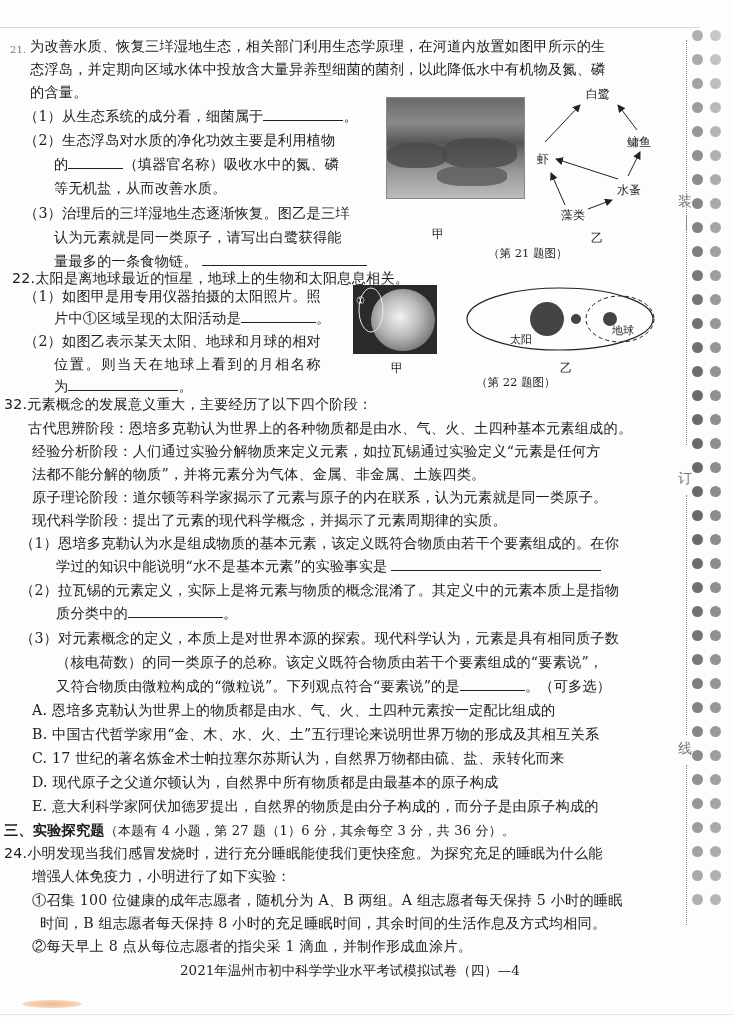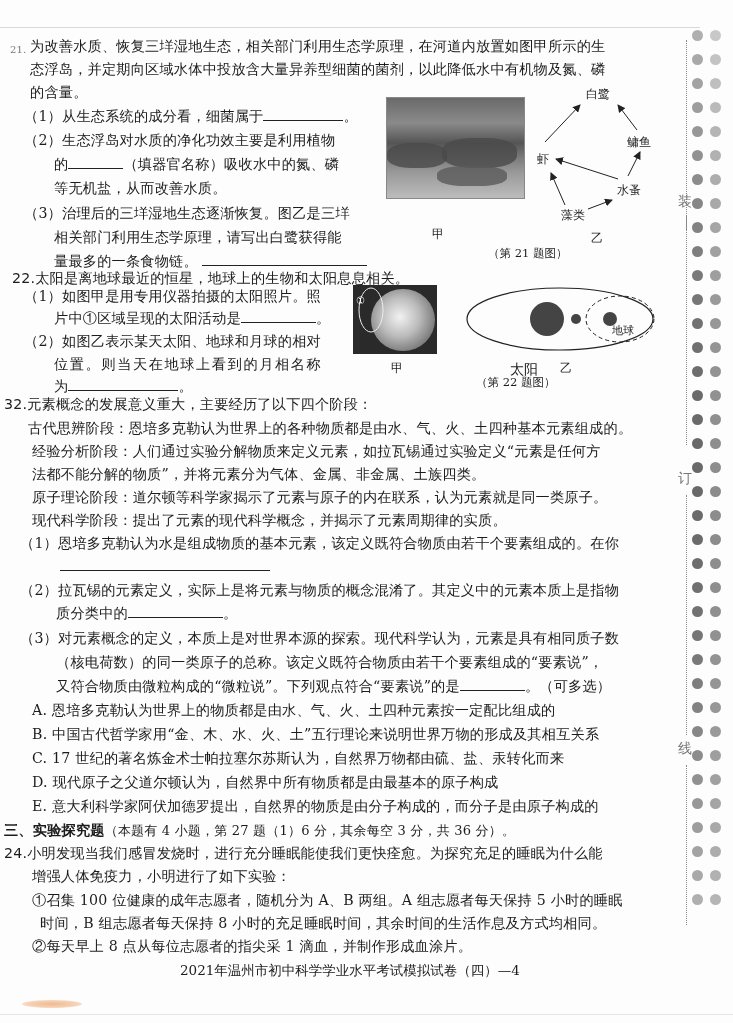--- a/index.html
+++ b/index.html
@@ -49,21 +49,21 @@
   <div class="line" style="left:24px;top:130px;">
     <span>（2）</span><span>生态浮岛对水质的净化功效主要是利用植物</span>
   </div>
   <div class="line" style="left:54px;top:154px;">
     <span>的</span><span class="blank" style="width:55px"></span><span>（填器官名称）吸收水中的氮、磷</span>
   </div>
   <div class="line" style="left:54px;top:178px;">等无机盐，从而改善水质。</div>
   <div class="line" style="left:24px;top:203px;">
     <span>（3）</span><span>治理后的三垟湿地生态逐渐恢复。图乙是三垟</span>
   </div>
-  <div class="line" style="left:54px;top:227px;">相关部门利用生态学原理，请写出白鹭获得能</div>
+  <div class="line" style="left:54px;top:227px;">认为元素就是同一类原子，请写出白鹭获得能</div>
   <div class="line" style="left:54px;top:251px;">
     <span>量最多的一条食物链。</span><span class="blank" style="width:165px;margin-left:4px"></span>
   </div>
 
   <div class="photo" style="left:386px;top:97px;width:137px;height:100px;">
     <div class="float" style="left:0;top:45px;width:60px;height:25px;"></div>
     <div class="float" style="left:55px;top:40px;width:75px;height:30px;"></div>
     <div class="float" style="left:50px;top:68px;width:70px;height:20px;background:#5a5a5a;"></div>
   </div>
   <div class="fig-label" style="left:432px;top:226px;">甲</div>
@@ -117,41 +117,41 @@
   </div>
   <div class="fig-label" style="left:391px;top:360px;">甲</div>
 
   <svg style="position:absolute;left:460px;top:282px;" width="200" height="80">
     <ellipse cx="100" cy="37" rx="93" ry="31" fill="none" stroke="#222" stroke-width="1.2"></ellipse>
     <ellipse cx="160" cy="37" rx="34" ry="23" fill="none" stroke="#222" stroke-width="1" stroke-dasharray="4,3"></ellipse>
     <circle cx="87" cy="37" r="17" fill="#444"></circle>
     <circle cx="116" cy="37" r="5" fill="#444"></circle>
     <circle cx="150" cy="37" r="7" fill="#444"></circle>
   </svg>
-  <div class="node" style="left:510px;top:332px;font-size:14px;margin-top:29px;">太阳</div>
+  <div class="node" style="left:510px;top:332px;font-size:11px;">太阳</div>
   <div class="node" style="left:612px;top:323px;font-size:11px;">地球</div>
   <div class="fig-label" style="left:560px;top:360px;">乙</div>
   <div class="caption" style="left:476px;top:375px;">（第 22 题图）</div>
 </div>
 
 <div>
   <div class="line" style="left:4px;top:394px;">
     <span class="qnum">32.</span><span>元素概念的发展意义重大，主要经历了以下四个阶段：</span>
   </div>
   <div class="line" style="left:28px;top:418px;">古代思辨阶段：恩培多克勒认为世界上的各种物质都是由水、气、火、土四种基本元素组成的。</div>
   <div class="line" style="left:32px;top:441px;">经验分析阶段：人们通过实验分解物质来定义元素，如拉瓦锡通过实验定义“元素是任何方</div>
   <div class="line" style="left:32px;top:464px;">法都不能分解的物质”，并将元素分为气体、金属、非金属、土族四类。</div>
   <div class="line" style="left:32px;top:487px;">原子理论阶段：道尔顿等科学家揭示了元素与原子的内在联系，认为元素就是同一类原子。</div>
   <div class="line" style="left:32px;top:510px;">现代科学阶段：提出了元素的现代科学概念，并揭示了元素周期律的实质。</div>
 
   <div class="line" style="left:20px;top:533px;">
     <span>（1）</span><span>恩培多克勒认为水是组成物质的基本元素，该定义既符合物质由若干个要素组成的。在你</span>
   </div>
   <div class="line" style="left:56px;top:556px;">
-    <span class="blank" style="width:210px;margin-left:4px"></span>
+    <span>学过的知识中能说明“水不是基本元素”的实验事实是</span><span class="blank" style="width:210px;margin-left:4px"></span>
   </div>
   <div class="line" style="left:20px;top:580px;">
     <span>（2）</span><span>拉瓦锡的元素定义，实际上是将元素与物质的概念混淆了。其定义中的元素本质上是指物</span>
   </div>
   <div class="line" style="left:56px;top:603px;">
     <span>质分类中的</span><span class="blank" style="width:95px"></span><span>。</span>
   </div>
   <div class="line" style="left:20px;top:628px;">
     <span>（3）</span><span>对元素概念的定义，本质上是对世界本源的探索。现代科学认为，元素是具有相同质子数</span>
   </div>

